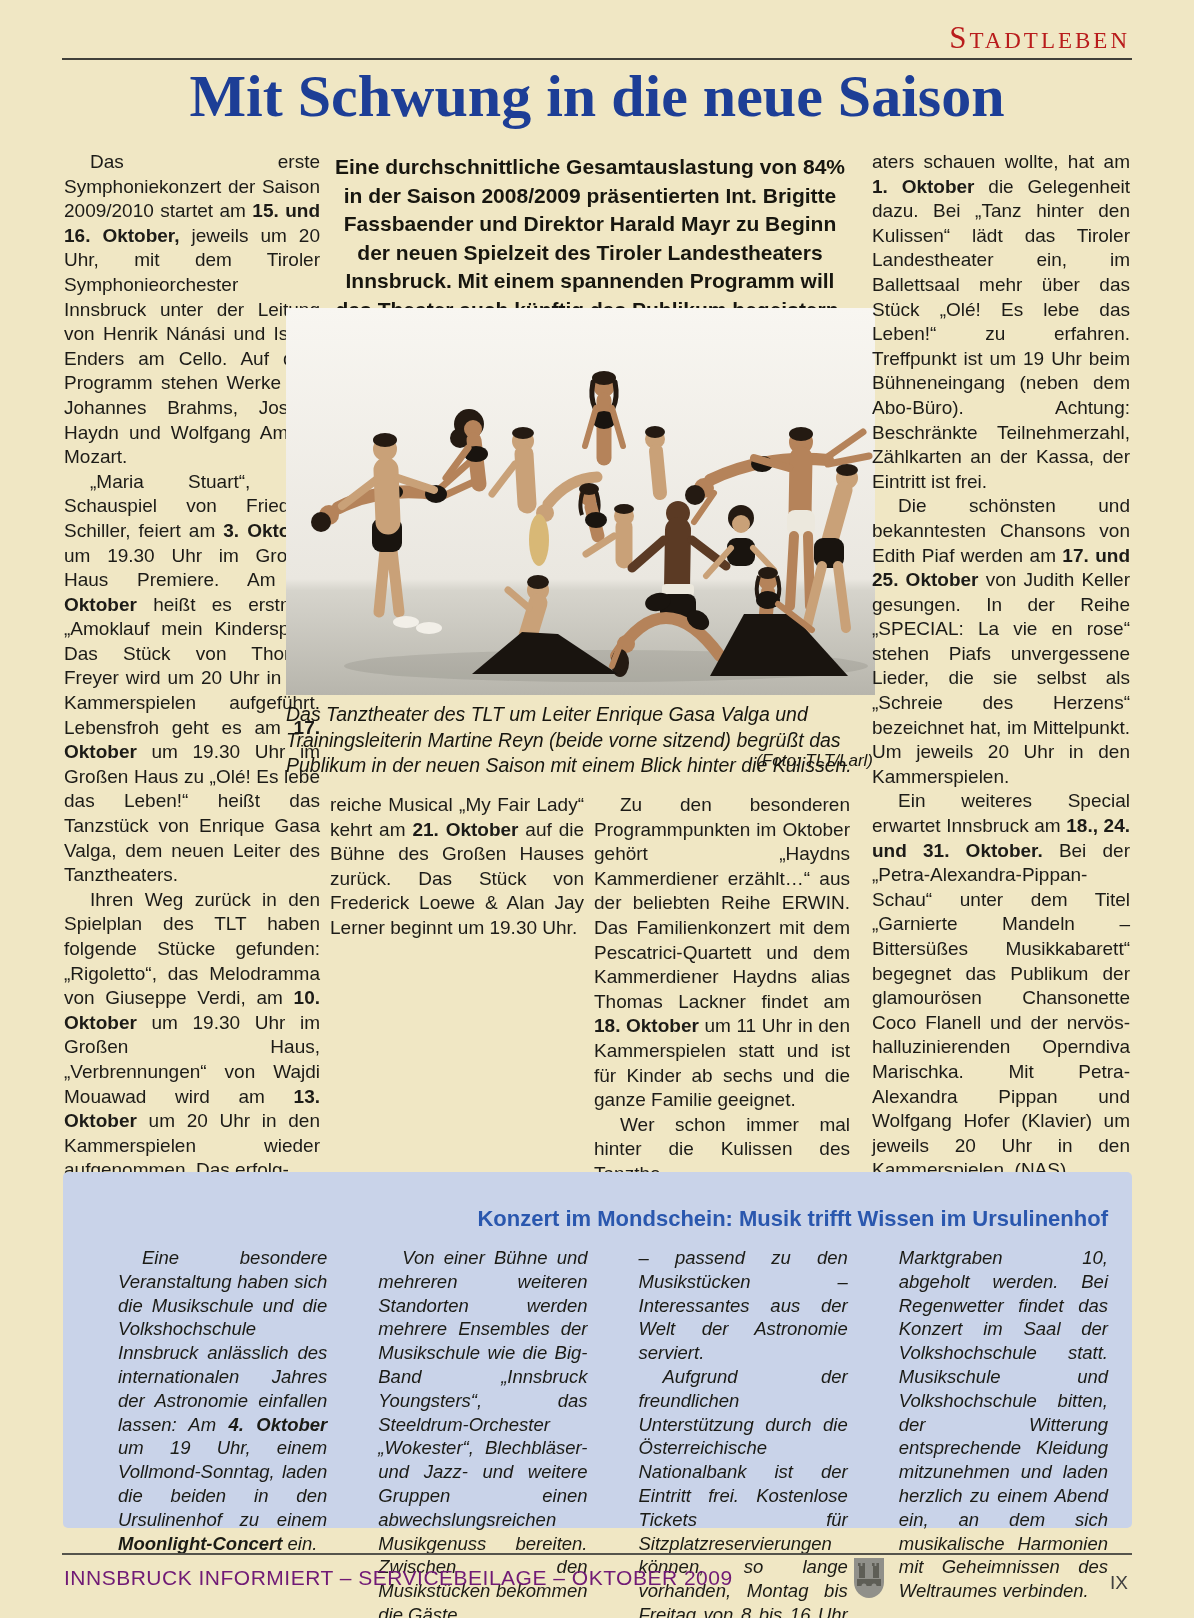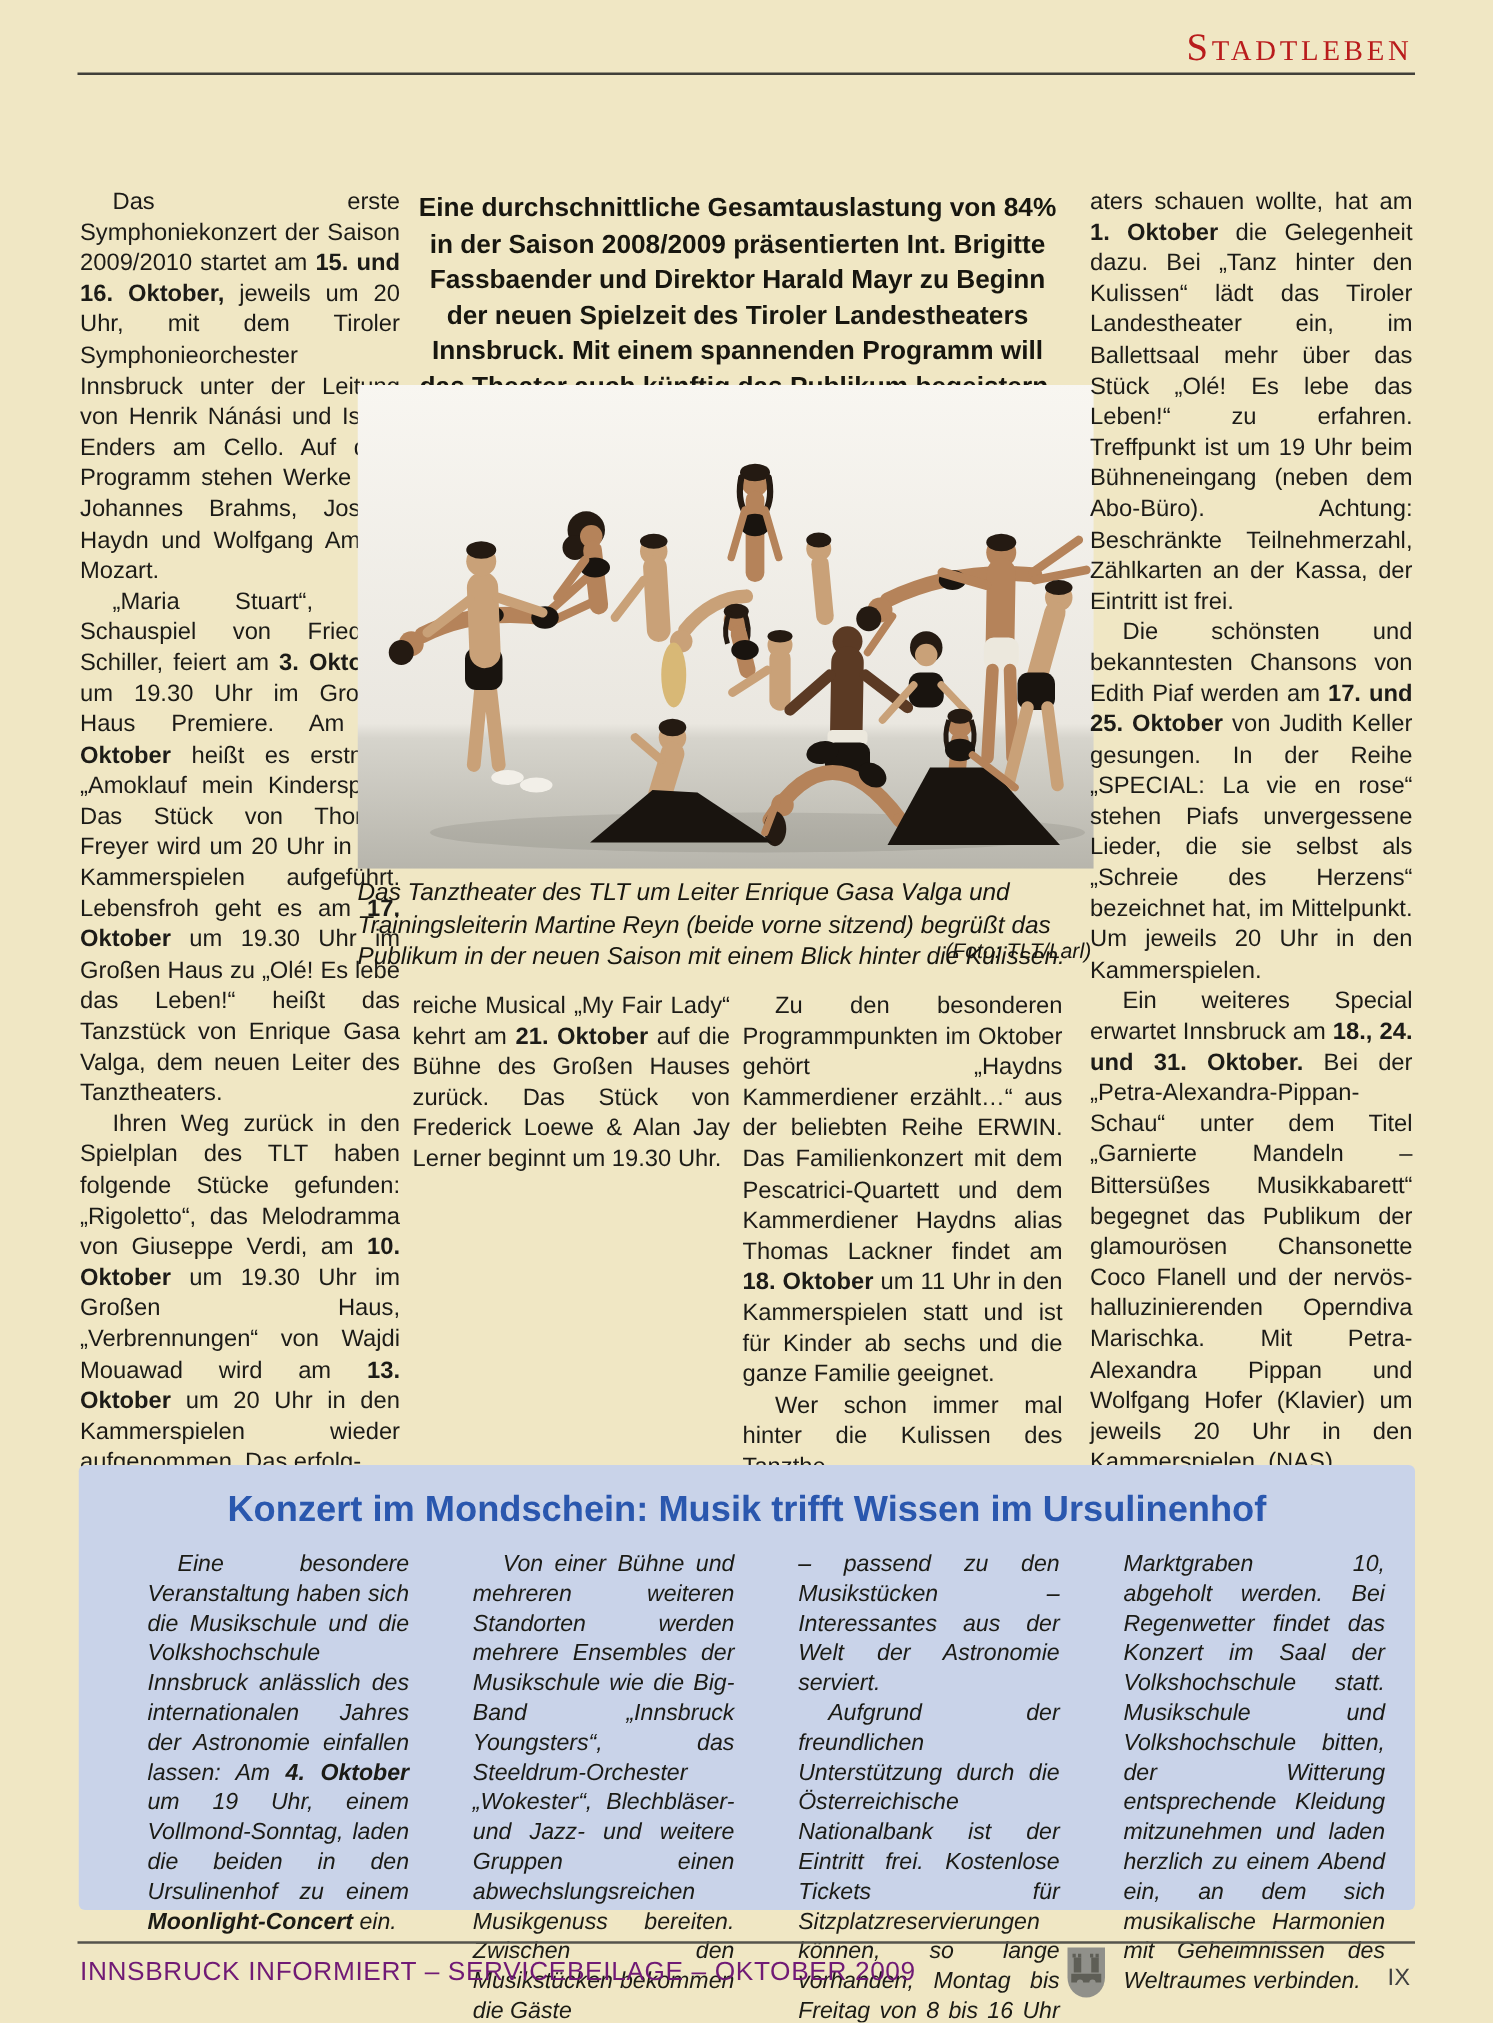--- a/index.html
+++ b/index.html
@@ -25,37 +25,38 @@
   .lede{position:absolute;left:330px;top:153px;width:520px;text-align:center;font-weight:bold;
     font-size:21px;line-height:28.5px;color:#17160f;}
 
   .photo{position:absolute;left:286px;top:308px;width:589px;height:387px;margin:0;}
   .caption{position:absolute;left:286px;top:702px;width:589px;font-style:italic;font-size:19.5px;
     line-height:25.5px;color:#17160f;}
   .credit{position:absolute;right:2px;bottom:5px;font-size:17px;}
 
   .infobox{position:absolute;left:63px;top:1172px;width:1069px;height:356px;background:#c9d3e9;
     border-radius:5px;box-sizing:border-box;padding:14px 24px 0;}
-  .box-title{margin:6px 0 14px;text-align:center;color:#2a57ae;font-size:29px;font-weight:bold;}
+  .box-title{margin:20px 0 14px;text-align:right;color:#2a57ae;font-size:22px;font-weight:bold;}
   .box-cols{display:flex;gap:20px;}
   .box-col{flex:1;font-style:italic;font-size:18.5px;line-height:23.8px;text-align:justify;color:#1b1b15;margin-left:31px;}
   .box-col .indent{text-indent:24px;}
 
   .footer-rule{position:absolute;left:62px;right:62px;top:1553px;height:2px;background:#55544c;}
   .footer-imprint{position:absolute;left:64px;top:1566px;font-size:21px;color:#701a75;letter-spacing:0.5px;text-align:center;}
   .footer-logo{position:absolute;left:852px;top:1556px;}
   .footer-page{position:absolute;right:66px;top:1572px;font-size:19px;color:#404040;}
 </style>
 </head>
 <body>
 
 <div class="page">
 
   <div class="section-label">Stadtleben</div>
   <div class="header-rule"></div>
+  <h1 class="headline">Mit Schwung in die neue Saison</h1>
 
   <div class="col col1">
       <p class="para indent"><span>Das erste Symphoniekonzert der Saison 2009/2010 startet am </span><span class="b">15. und 16. Oktober,</span><span> jeweils um 20 Uhr, mit dem Tiroler Symphonieorchester Innsbruck unter der Leitung von Henrik Nánási und Isang Enders am Cello. Auf dem Programm stehen Werke von Johannes Brahms, Joseph Haydn und Wolfgang Amadé Mozart.</span></p>
       <p class="para indent"><span>„Maria Stuart“, ein Schauspiel von Friedrich Schiller, feiert am </span><span class="b">3. Oktober</span><span> um 19.30 Uhr im Großen Haus Premiere. Am </span><span class="b">9. Oktober</span><span> heißt es erstmals „Amoklauf mein Kinderspiel“. Das Stück von Thomas Freyer wird um 20 Uhr in den Kammerspielen aufgeführt. Lebensfroh geht es am </span><span class="b">17. Oktober</span><span> um 19.30 Uhr im Großen Haus zu „Olé! Es lebe das Leben!“ heißt das Tanzstück von Enrique Gasa Valga, dem neuen Leiter des Tanztheaters.</span></p>
       <p class="para indent"><span>Ihren Weg zurück in den Spielplan des TLT haben folgende Stücke gefunden: „Rigoletto“, das Melodramma von Giuseppe Verdi, am </span><span class="b">10. Oktober</span><span> um 19.30 Uhr im Großen Haus, „Verbrennungen“ von Wajdi Mouawad wird am </span><span class="b">13. Oktober</span><span> um 20 Uhr in den Kammerspielen wieder aufgenommen. Das erfolg-</span></p>
     </div>
 
   <div class="lede">Eine durchschnittliche Gesamtauslastung von 84% in der Saison 2008/2009 präsentierten Int. Brigitte Fassbaender und Direktor Harald Mayr zu Beginn der neuen Spielzeit des Tiroler Landestheaters Innsbruck. Mit einem spannenden Programm will das Theater auch künftig das Publikum begeistern.</div>
 
   <figure class="photo">

